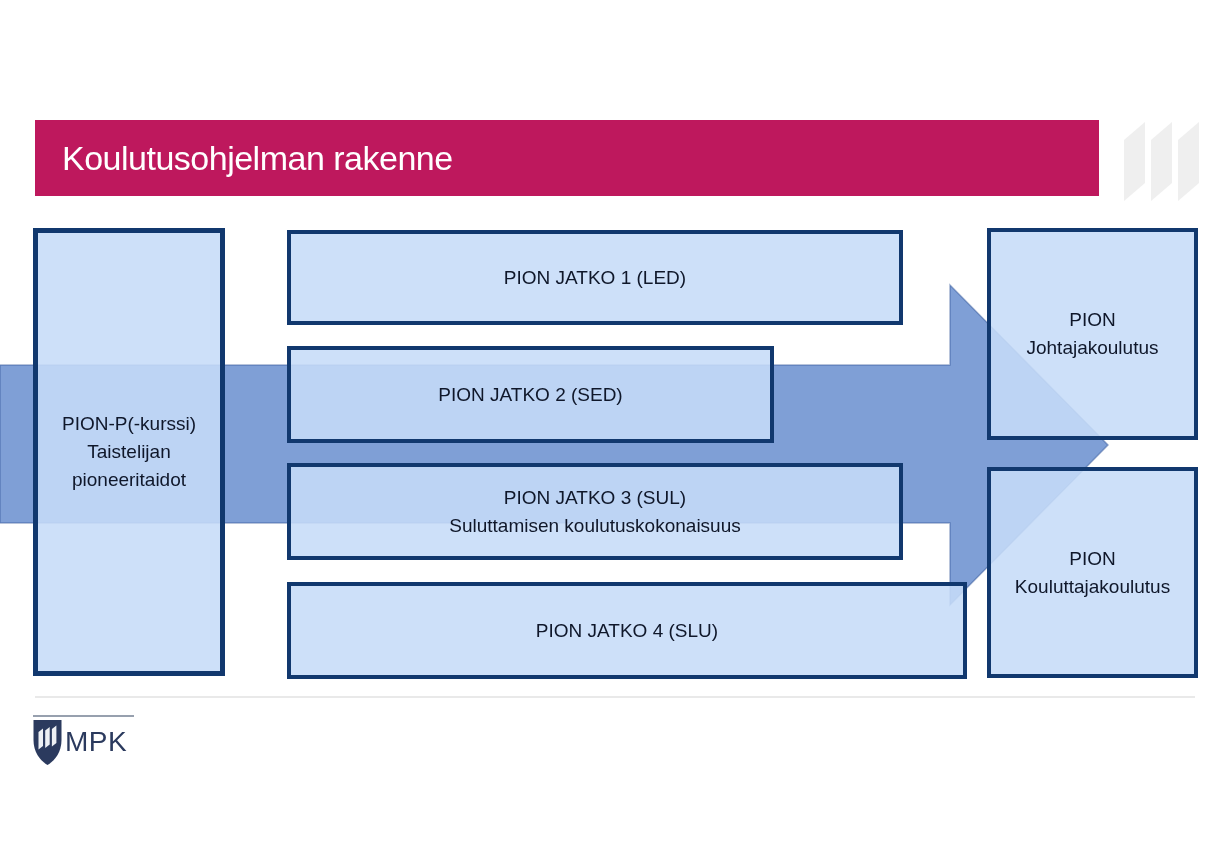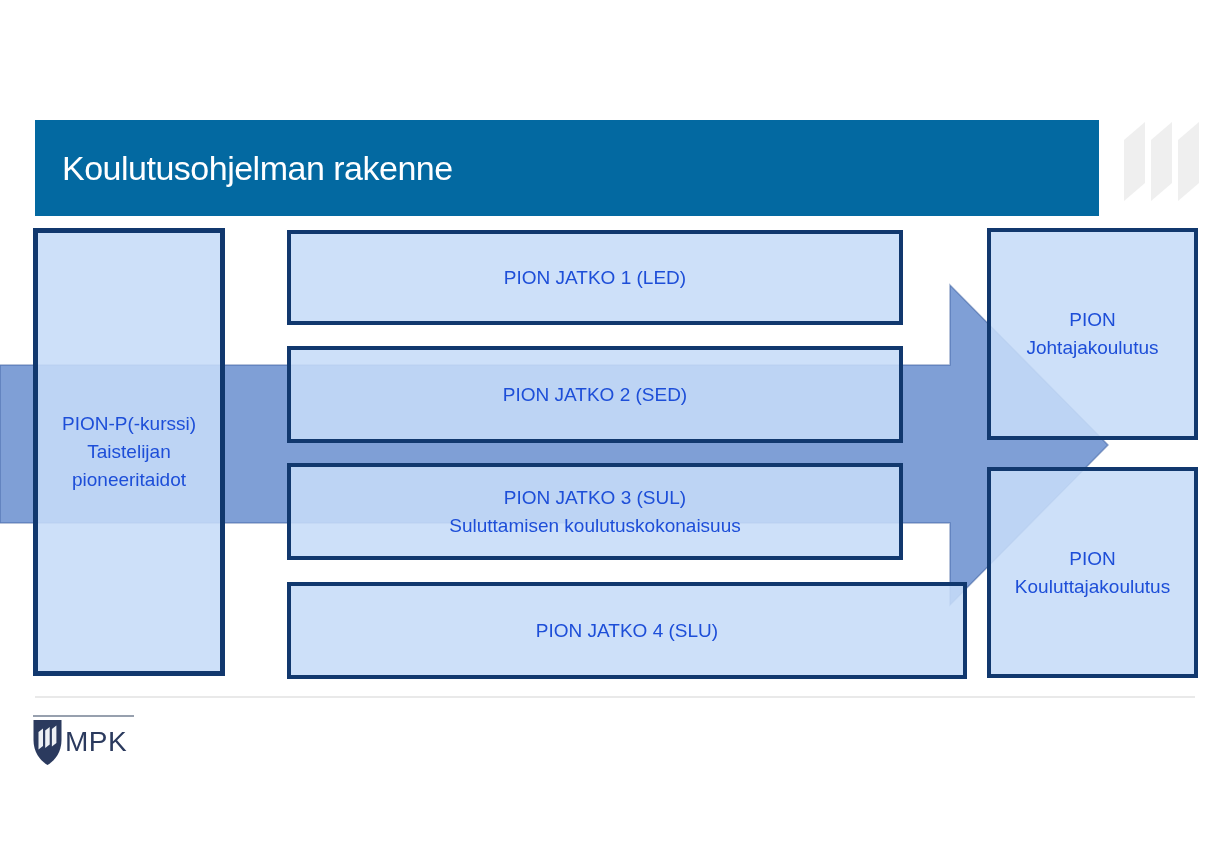--- a/index.html
+++ b/index.html
@@ -3,41 +3,41 @@
 <meta charset="utf-8">
 <style>
   html,body { margin:0; padding:0; background:#ffffff; }
   .slide {
     position:relative; width:1231px; height:863px;
     background:#ffffff; overflow:hidden;
     font-family:"Liberation Sans", sans-serif;
   }
   
   .title-bar {
-    position:absolute; left:35px; top:120px; width:1064px; height:96px;
-    background:#0369a1; z-index:2; display:flex; align-items:center;
+    position:absolute; left:35px; top:120px; width:1064px; height:76px;
+    background:#be185d; z-index:2; display:flex; align-items:center;
   }
   .title-bar h1 {
     margin:0 0 0 27px; color:#ffffff; font-size:34px; font-weight:300;
     letter-spacing:-0.5px; line-height:1;
   }
   .deco { position:absolute; left:1124px; top:120px; z-index:1; }
   
   .arrow-layer { position:absolute; left:0; top:0; z-index:1; }
   
   .box {
     position:absolute; z-index:2; box-sizing:border-box;
     background:rgba(198,220,248,0.88);
     border:4px solid #11386E;
     display:flex; flex-direction:column; align-items:center; justify-content:center;
-    text-align:center; color:#1d4ed8; font-size:19px; line-height:28px;
+    text-align:center; color:#0f172a; font-size:19px; line-height:28px;
   }
   .box-entry   { left:33px;  top:228px; width:192px; height:448px; border-width:5px; }
   .box-j1      { left:287px; top:230px; width:616px; height:95px; }
-  .box-j2      { left:287px; top:346px; width:616px; height:97px; }
+  .box-j2      { left:287px; top:346px; width:487px; height:97px; }
   .box-j3      { left:287px; top:463px; width:616px; height:97px; }
   .box-j4      { left:287px; top:582px; width:680px; height:97px; }
   .box-out1    { left:987px; top:228px; width:211px; height:212px; }
   .box-out2    { left:987px; top:467px; width:211px; height:211px; }
   
   .footer-divider {
     position:absolute; left:35px; top:696px; width:1160px; height:2px;
     background:#E9E9E9; z-index:1;
   }
   .logo { position:absolute; left:33px; top:715px; z-index:1; }

